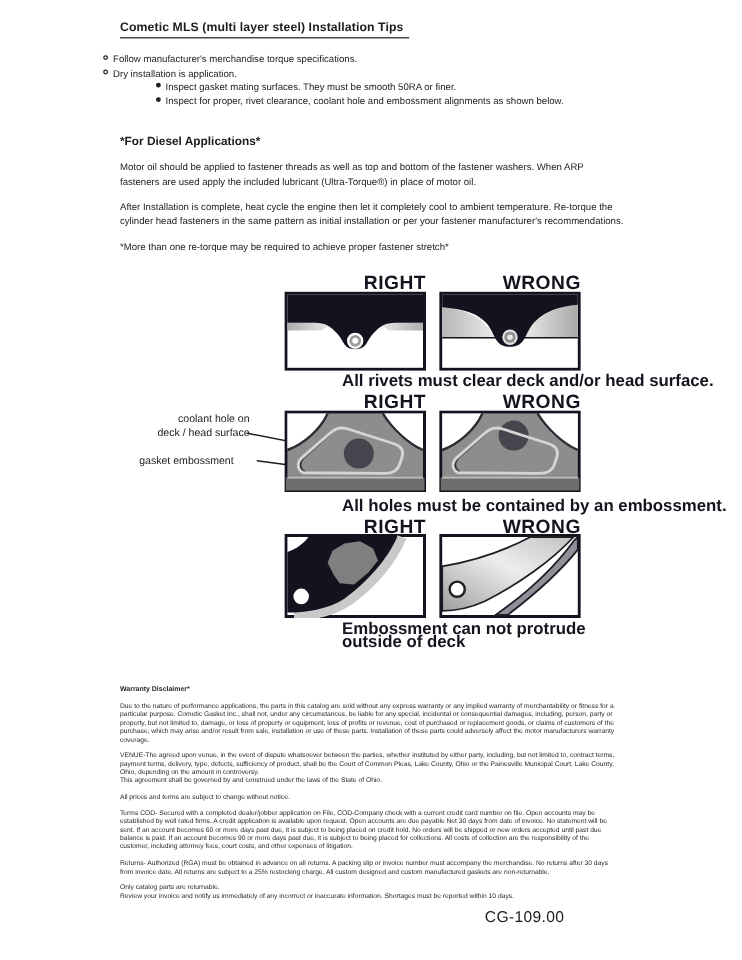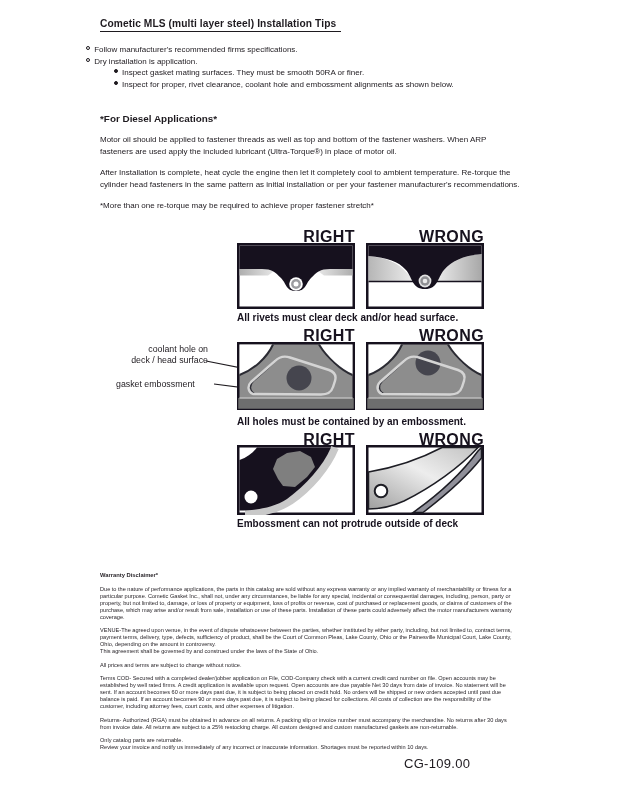--- a/index.html
+++ b/index.html
@@ -23,34 +23,34 @@
     letter-spacing: 0.1px;
   }
 
   .tips { left: 86px; top: 44px; width: 440px; font-size: 8px; line-height: 11.6px; }
   .bullet-row { display: flex; align-items: baseline; }
   .bullet-row .marker {
     width: 4.2px; height: 4.2px; border-radius: 50%;
     border: 1px solid #1e1a1f; margin-right: 4px; flex: 0 0 auto;
     position: relative; top: -1.5px; align-self: center;
   }
-  .bullet-row.sub { margin-left: 28px; }
+  .bullet-row.sub { margin-left: 44px; }
   .bullet-row.sub .marker { background: #1e1a1f; border-color: #1e1a1f; width: 4px; height: 4px; }
 
   .diesel { left: 100px; top: 113px; width: 420px; font-size: 8px; line-height: 12px; }
   .diesel-heading { font-size: 9.9px; font-weight: bold; margin-bottom: 9px; }
   .diesel p { margin-bottom: 9px; }
   .diesel .note { margin-bottom: 16px; }
 
   .fig-label {
     font-size: 16px; font-weight: bold; letter-spacing: 0.4px;
     width: 118px; text-align: right; color: #17121e;
   }
   .fig-box { width: 118px; }
-  .fig-caption { font-size: 10px; font-weight: bold; line-height: 11px; color: #17121e; }
+  .fig-caption { font-size: 14px; font-weight: bold; line-height: 11px; color: #17121e; margin-left: 48px; }
 
   .annot { font-size: 8.8px; line-height: 11px; color: #1e1a1f; }
   .annot-block { text-align: right; width: 102px; }
 
   .warranty { left: 100px; top: 572px; width: 414px; font-size: 5.6px; line-height: 7px; color: #2a262b; }
   .warranty .w-head { font-weight: bold; font-size: 5.8px; margin-bottom: 6.5px; }
   .warranty p { margin-bottom: 6.5px; }
   .warranty p.tight { margin-bottom: 0; }
 
   .footer-code { left: 404px; top: 756px; font-size: 13px; letter-spacing: 0.3px; color: #1e1a1f; }
@@ -60,21 +60,21 @@
 </head>
 <body>
 
 <div class="page">
 
   <div class="abs title">Cometic MLS (multi layer steel) Installation Tips</div>
 
   <div class="abs tips">
     <div class="bullet-row">
       <span class="marker"></span>
-      <span>Follow manufacturer's recommended firms specifications.</span>
+      <span>Follow manufacturer's merchandise torque specifications.</span>
     </div>
     <div class="bullet-row">
       <span class="marker"></span>
       <span>Dry installation is application.</span>
     </div>
     <div class="bullet-row sub">
       <span class="marker"></span>
       <span>Inspect gasket mating surfaces.  They must be smooth 50RA or finer.</span>
     </div>
     <div class="bullet-row sub">

